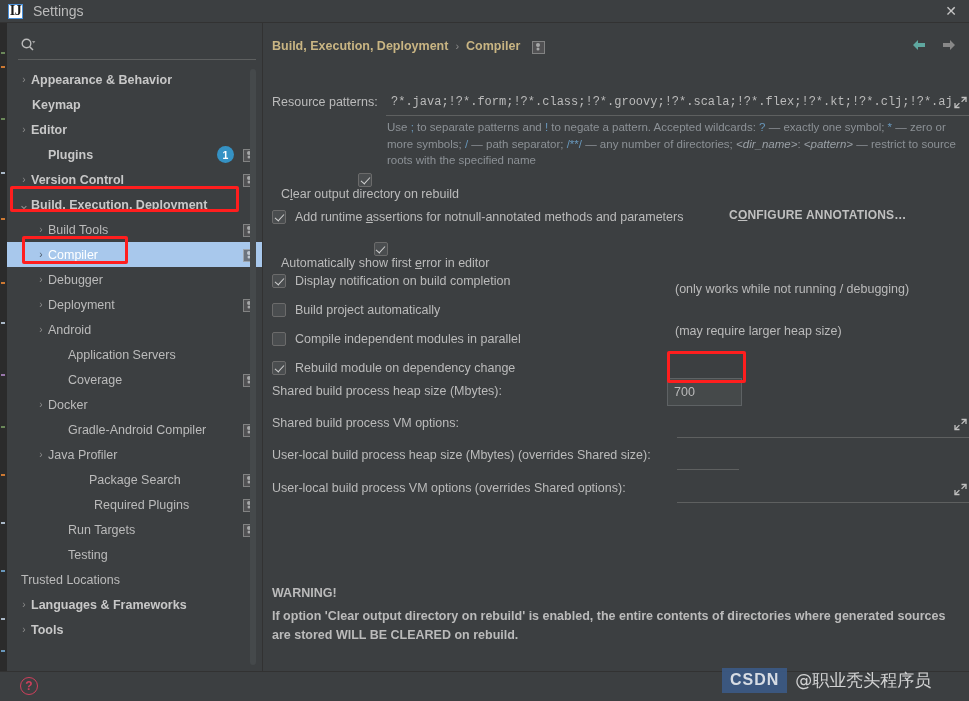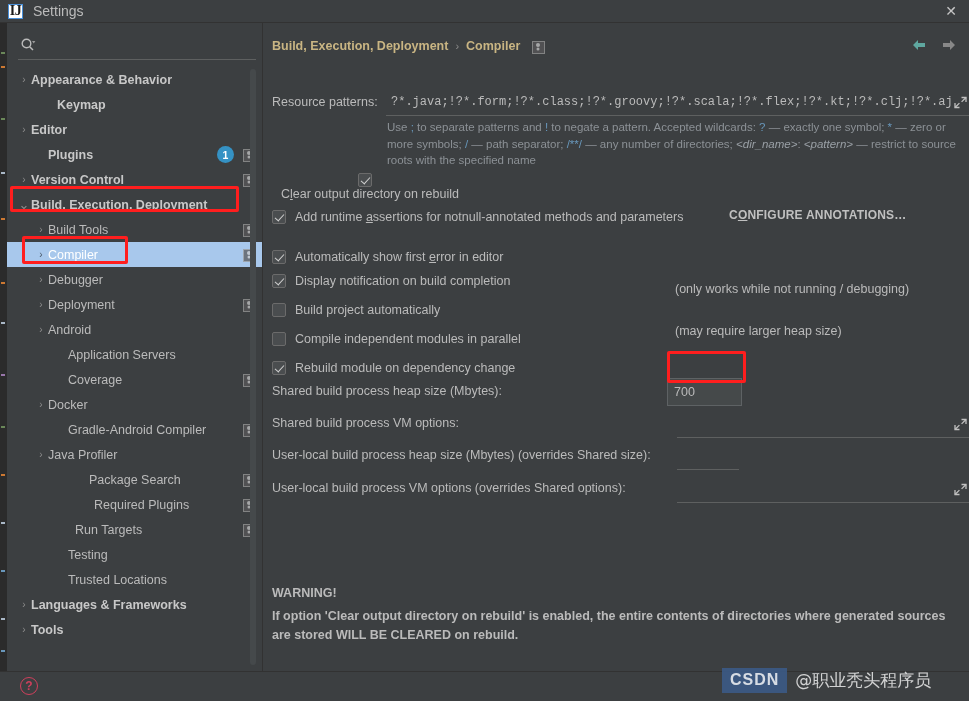--- a/index.html
+++ b/index.html
@@ -347,21 +347,21 @@
       <input class="search-input" type="text" value="" placeholder="" style="">
       <div class="search-underline"></div>
     </div>
 
     <div class="tree" id="tree-container">
         <div class="tree-row bold" style="padding-left: 10px;">
           <span class="arrow">›</span>
           <span class="label">Appearance &amp; Behavior</span>
           <span class="spacer"></span>
         </div>
-        <div class="tree-row bold" style="padding-left: 36px;">
+        <div class="tree-row bold" style="padding-left: 11px;">
           <span class="arrow"></span>
           <span class="label">Keymap</span>
           <span class="spacer"></span>
         </div>
         <div class="tree-row bold" style="padding-left: 10px;">
           <span class="arrow">›</span>
           <span class="label">Editor</span>
           <span class="spacer"></span>
         </div>
         <div class="tree-row bold" style="padding-left: 27px;">
@@ -442,32 +442,32 @@
           <span class="label">Package Search</span>
           <span class="spacer"></span>
           <span class="badge-proj"></span>
         </div>
         <div class="tree-row" style="padding-left: 73px;">
           <span class="arrow"></span>
           <span class="label">Required Plugins</span>
           <span class="spacer"></span>
           <span class="badge-proj"></span>
         </div>
-        <div class="tree-row" style="padding-left: 47px; margin-left: 7px;">
+        <div class="tree-row" style="padding-left: 47px;">
           <span class="arrow"></span>
           <span class="label">Run Targets</span>
           <span class="spacer"></span>
           <span class="badge-proj"></span>
         </div>
         <div class="tree-row" style="padding-left: 47px;">
           <span class="arrow"></span>
           <span class="label">Testing</span>
           <span class="spacer"></span>
         </div>
-        <div class="tree-row" style="padding-left: 47px;">
+        <div class="tree-row" style="">
           <span class="arrow"></span>
           <span class="label">Trusted Locations</span>
           <span class="spacer"></span>
         </div>
         <div class="tree-row bold" style="padding-left: 10px;">
           <span class="arrow">›</span>
           <span class="label">Languages &amp; Frameworks</span>
           <span class="spacer"></span>
         </div>
         <div class="tree-row bold" style="padding-left: 10px;">
@@ -521,21 +521,21 @@
 
     <div id="checkbox-container">
         <div class="cbrow" style="top: 150px; flex-direction: column;">
           <span class="cbox checked"></span>
           <span class="cblabel"><span>C</span><u>l</u><span>ear output directory on rebuild</span></span>
         </div>
         <div class="cbrow" style="top: 185px;">
           <span class="cbox checked"></span>
           <span class="cblabel"><span>Add runtime </span><u>a</u><span>ssertions for notnull-annotated methods and parameters</span></span>
         </div>
-        <div class="cbrow" style="top: 225px;">
+        <div class="cbrow" style="top: 219px; flex-direction: column;">
           <span class="cbox checked"></span>
           <span class="cblabel"><span>Automatically show first </span><u>e</u><span>rror in editor</span></span>
         </div>
         <div class="cbrow" style="top: 249px;">
           <span class="cbox checked"></span>
           <span class="cblabel"><span>Display notification on build completion</span><span></span></span>
         </div>
         <div class="cbrow" style="top: 278px;">
           <span class="cbox"></span>
           <span class="cblabel"><span>Build project automatically</span><span></span></span>

